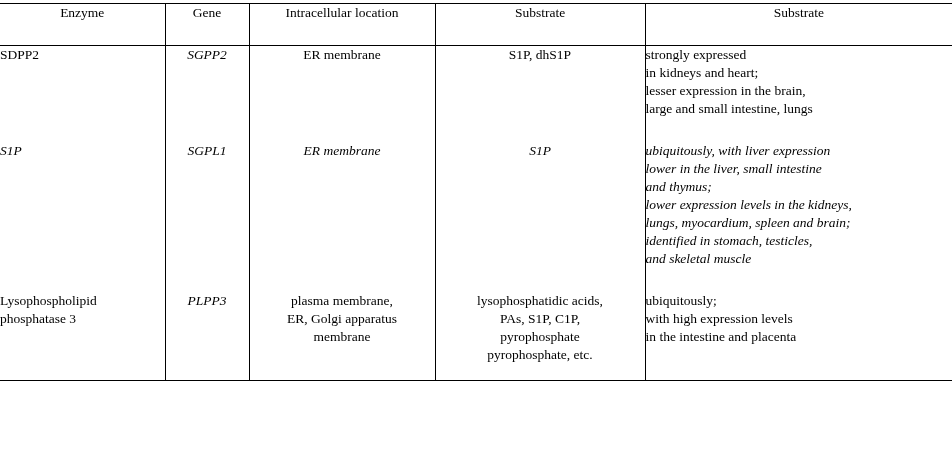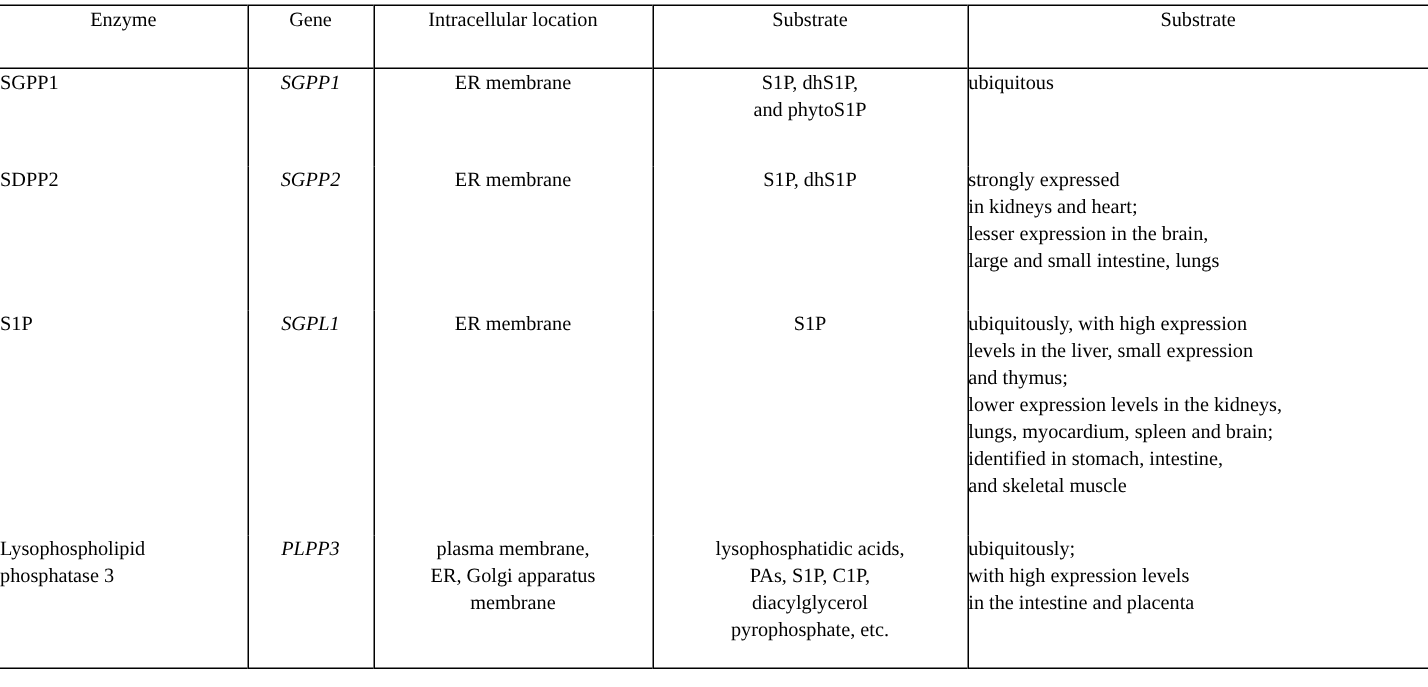--- a/index.html
+++ b/index.html
@@ -72,21 +72,21 @@
 
   td {
     padding: 11px 10px 0 10px;
   }
   td.align-left   { text-align: left; }
   td.align-center { text-align: center; }
   td.gene         { text-align: center; font-style: italic; }
 
   tbody tr.r1 td { height: 65px; }
   tbody tr.r2 td { height: 96px; }
-  tbody tr.r3 td { height: 150px; }
+  tbody tr.r3 td { height: 150px; font-style: italic; }
   tbody tr.r4 td { height: 88px; margin-top: 16px; }
 
   .cell-line { display: block; white-space: pre; }
 </style>
 </head>
 <body>
 
 <div class="table-wrap">
   <table class="enzyme-table">
     <colgroup>
@@ -99,38 +99,20 @@
     <thead>
       <tr>
         <th>Enzyme</th>
         <th>Gene</th>
         <th>Intracellular location</th>
         <th>Substrate</th>
         <th>Substrate</th>
       </tr>
     </thead>
     <tbody>
-      <tr class="r1">
-        <td class="align-left">
-            <span class="cell-line">SGPP1</span>
-          </td>
-        <td class="gene">
-            <span class="cell-line">SGPP1</span>
-          </td>
-        <td class="align-center">
-            <span class="cell-line">ER membrane</span>
-          </td>
-        <td class="align-center">
-            <span class="cell-line">S1P, dhS1P,</span>
-            <span class="cell-line">and phytoS1P</span>
-          </td>
-        <td class="align-left">
-            <span class="cell-line">ubiquitous</span>
-          </td>
-      </tr>
       <tr class="r2">
         <td class="align-left">
             <span class="cell-line">SDPP2</span>
           </td>
         <td class="gene">
             <span class="cell-line">SGPP2</span>
           </td>
         <td class="align-center">
             <span class="cell-line">ER membrane</span>
           </td>
@@ -151,46 +133,46 @@
         <td class="gene">
             <span class="cell-line">SGPL1</span>
           </td>
         <td class="align-center">
             <span class="cell-line">ER membrane</span>
           </td>
         <td class="align-center">
             <span class="cell-line">S1P</span>
           </td>
         <td class="align-left">
-            <span class="cell-line">ubiquitously, with high expression</span>
-            <span class="cell-line">levels in the liver, small expression</span>
+            <span class="cell-line">ubiquitously, with liver expression</span>
+            <span class="cell-line">lower in the liver, small intestine</span>
             <span class="cell-line">and thymus;</span>
             <span class="cell-line">lower expression levels in the kidneys,</span>
             <span class="cell-line">lungs, myocardium, spleen and brain;</span>
-            <span class="cell-line">identified in stomach, intestine,</span>
+            <span class="cell-line">identified in stomach, testicles,</span>
             <span class="cell-line">and skeletal muscle</span>
           </td>
       </tr>
       <tr class="r4 last-row">
         <td class="align-left">
             <span class="cell-line">Lysophospholipid</span>
             <span class="cell-line">phosphatase 3</span>
           </td>
         <td class="gene">
             <span class="cell-line">PLPP3</span>
           </td>
         <td class="align-center">
             <span class="cell-line">plasma membrane,</span>
             <span class="cell-line">ER, Golgi apparatus</span>
             <span class="cell-line">membrane</span>
           </td>
         <td class="align-center">
             <span class="cell-line">lysophosphatidic acids,</span>
             <span class="cell-line">PAs, S1P, C1P,</span>
-            <span class="cell-line">diacylglycerol</span>
+            <span class="cell-line">pyrophosphate</span>
             <span class="cell-line">pyrophosphate, etc.</span>
           </td>
         <td class="align-left">
             <span class="cell-line">ubiquitously;</span>
             <span class="cell-line">with high expression levels</span>
             <span class="cell-line">in the intestine and placenta</span>
           </td>
       </tr>
     </tbody>
   </table>

